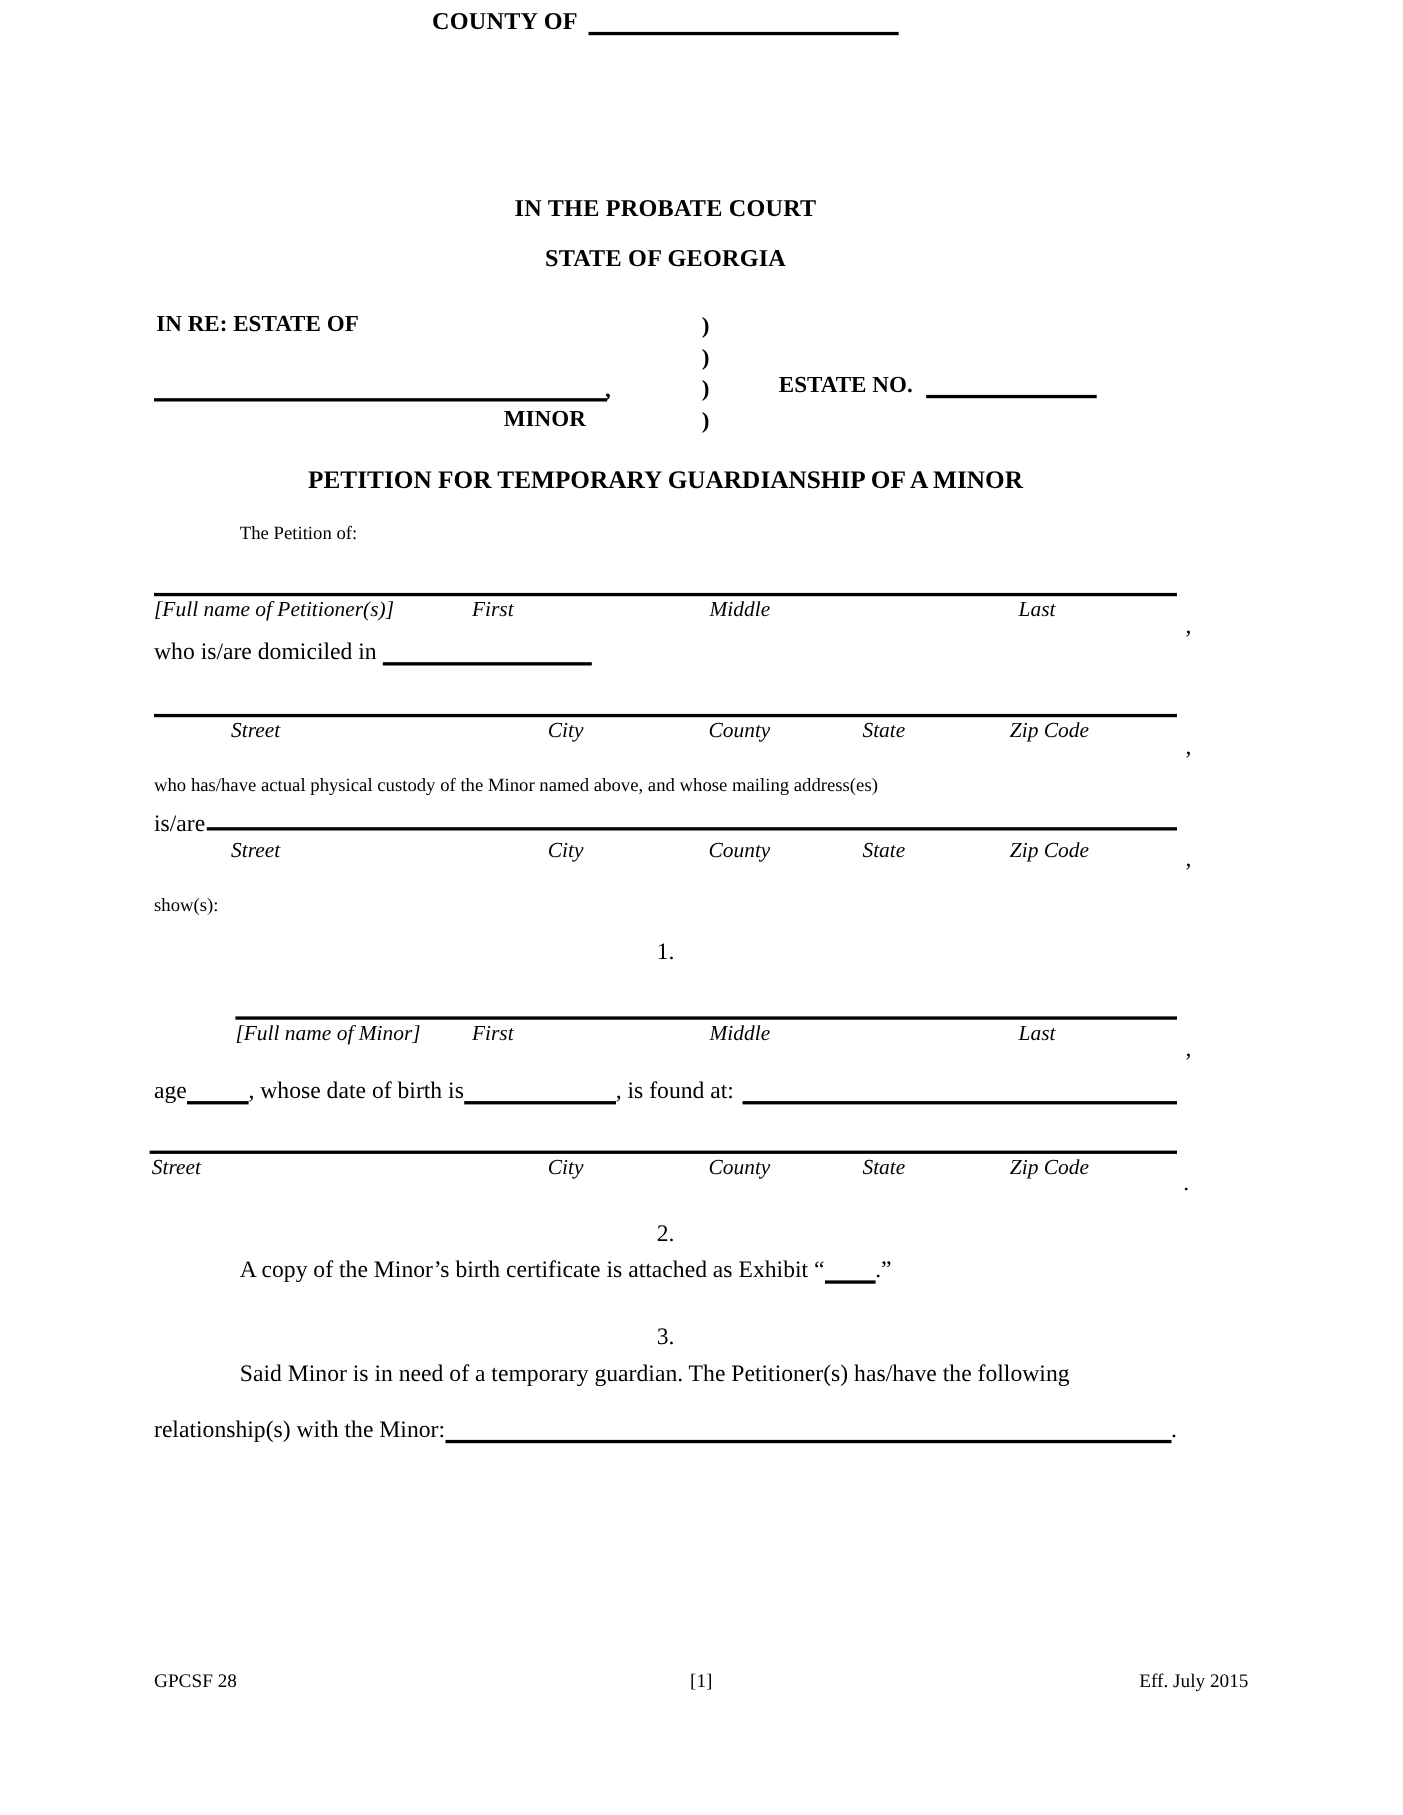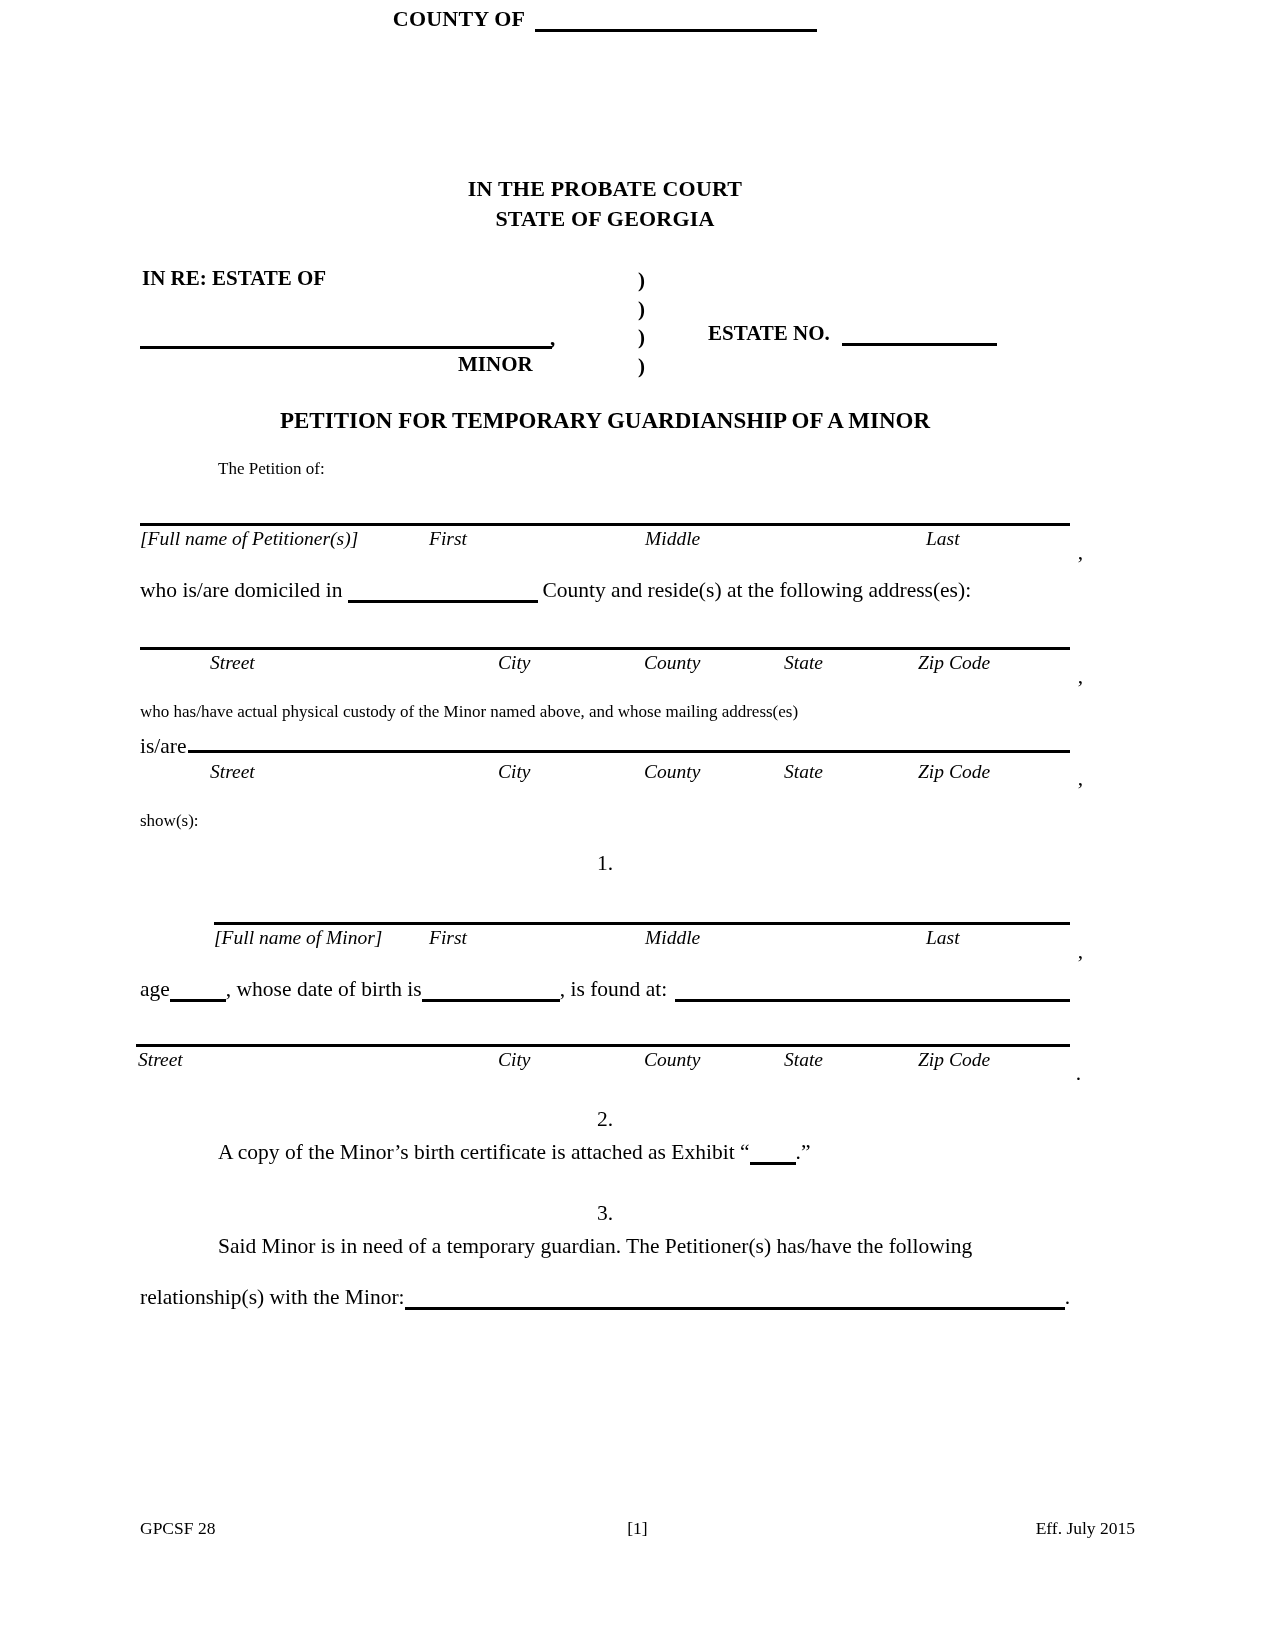--- a/index.html
+++ b/index.html
@@ -39,21 +39,21 @@
     justify-content: center;
     align-items: flex-end;
   }
   .hdr-line2 .blank {
     display: inline-block;
     width: 282px;
     border-bottom: 3px solid #000;
     height: 19px;
     margin-left: 10px;
   }
-  .hdr-line3 { margin-top: 4px; }
+  .hdr-line3 { margin-top: 20px; }
 
   
   .caption {
     position: relative;
     margin-top: 34px;
     height: 120px;
     font-weight: bold;
     font-size: 21px;
   }
   .caption .inre {
@@ -236,24 +236,23 @@
       <div class="rule"></div>
       <span class="trail-comma">,</span>
       <div class="labels">
         <span style="left:0px;">[Full name of Petitioner(s)]</span>
         <span style="left:289px;">First</span>
         <span style="left:505px;">Middle</span>
         <span style="left:786px;">Last</span>
       </div>
     </div>
 
-    <div class="para-line" style="margin-top:26px;">
+    <div class="para-line" style="margin-top:12px;">
       <span>who is/are domiciled in</span>
       <span class="inline-blank" style="width:190px; margin:0 4px 0 6px;"></span>
-      <span>County and reside(s) at the following address(es):</span>
     </div>
 
     <div class="rule-row" style="margin-top:44px;">
       <div class="rule"></div>
       <span class="trail-comma">,</span>
       <div class="labels">
         <span style="left:70px;">Street</span>
         <span style="left:358px;">City</span>
         <span style="left:504px;">County</span>
         <span style="left:644px;">State</span>

